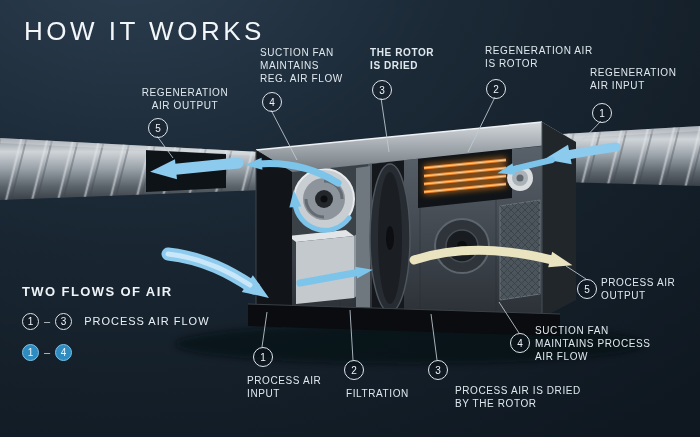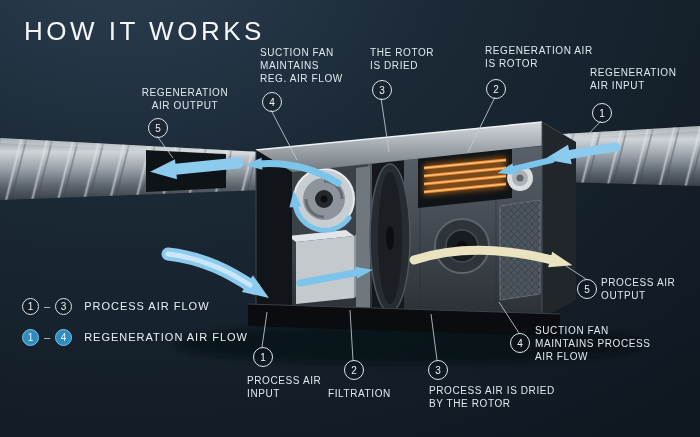--- a/index.html
+++ b/index.html
@@ -20,31 +20,31 @@
   .co-circle{
     position:absolute;z-index:3;width:18px;height:18px;border-radius:50%;
     border:1.5px solid #dde6ec;background:rgba(10,16,22,.25);
     color:#eef4f8;font-size:10px;display:flex;align-items:center;justify-content:center;
   }
   
   .c0-label{left:126px;top:86px;width:118px;text-align:center;}
   .c0-circle{left:148px;top:118px;}
   .c1-label{left:260px;top:46px;}
   .c1-circle{left:262px;top:92px;}
-  .c2-label{left:370px;top:46px;}
+  .c2-label{left:370px;top:46px;font-weight:bold;}
   .c2-circle{left:372px;top:80px;}
   .c3-label{left:485px;top:44px;}
   .c3-circle{left:486px;top:79px;}
   .c4-label{left:590px;top:66px;}
   .c4-circle{left:592px;top:103px;}
   .c5-label{left:247px;top:374px;}
   .c5-circle{left:253px;top:347px;}
-  .c6-label{left:328px;top:387px;}
+  .c6-label{left:346px;top:387px;}
   .c6-circle{left:344px;top:360px;}
-  .c7-label{left:429px;top:384px;}
+  .c7-label{left:455px;top:384px;}
   .c7-circle{left:428px;top:360px;}
   .c8-label{left:535px;top:324px;}
   .c8-circle{left:510px;top:333px;}
   .c9-label{left:601px;top:276px;}
   .c9-circle{left:577px;top:279px;}
   
   .legend{position:absolute;left:22px;top:284px;z-index:3;}
   .legend-title{color:#eef3f7;font-size:13px;letter-spacing:1.4px;font-weight:700;}
   .legend-row{display:flex;align-items:center;margin-top:13px;height:18px;}
   .legend-circle{position:static;display:inline-flex;width:15px;height:15px;flex:0 0 auto;}
@@ -267,27 +267,27 @@
 MAINTAINS PROCESS
 AIR FLOW</div>
   </div>
   <div>
     <div class="co-circle c9-circle">5</div>
     <div class="co-label c9-label">PROCESS AIR
 OUTPUT</div>
   </div>
 
   <div class="legend">
+    <div class="legend-title">TWO FLOWS OF AIR</div>
     <div class="legend-row">
       <span class="co-circle legend-circle">1</span>
       <span class="legend-sep">–</span>
       <span class="co-circle legend-circle">3</span>
       <span class="legend-label">PROCESS AIR FLOW</span>
     </div>
     <div class="legend-row">
       <span class="co-circle legend-circle blue">1</span>
       <span class="legend-sep">–</span>
       <span class="co-circle legend-circle blue">4</span>
-      <span class="legend-label">REGENERATION AIR FLOW</span>
     </div>
   </div>
 
 </div>
 
 </body></html>

